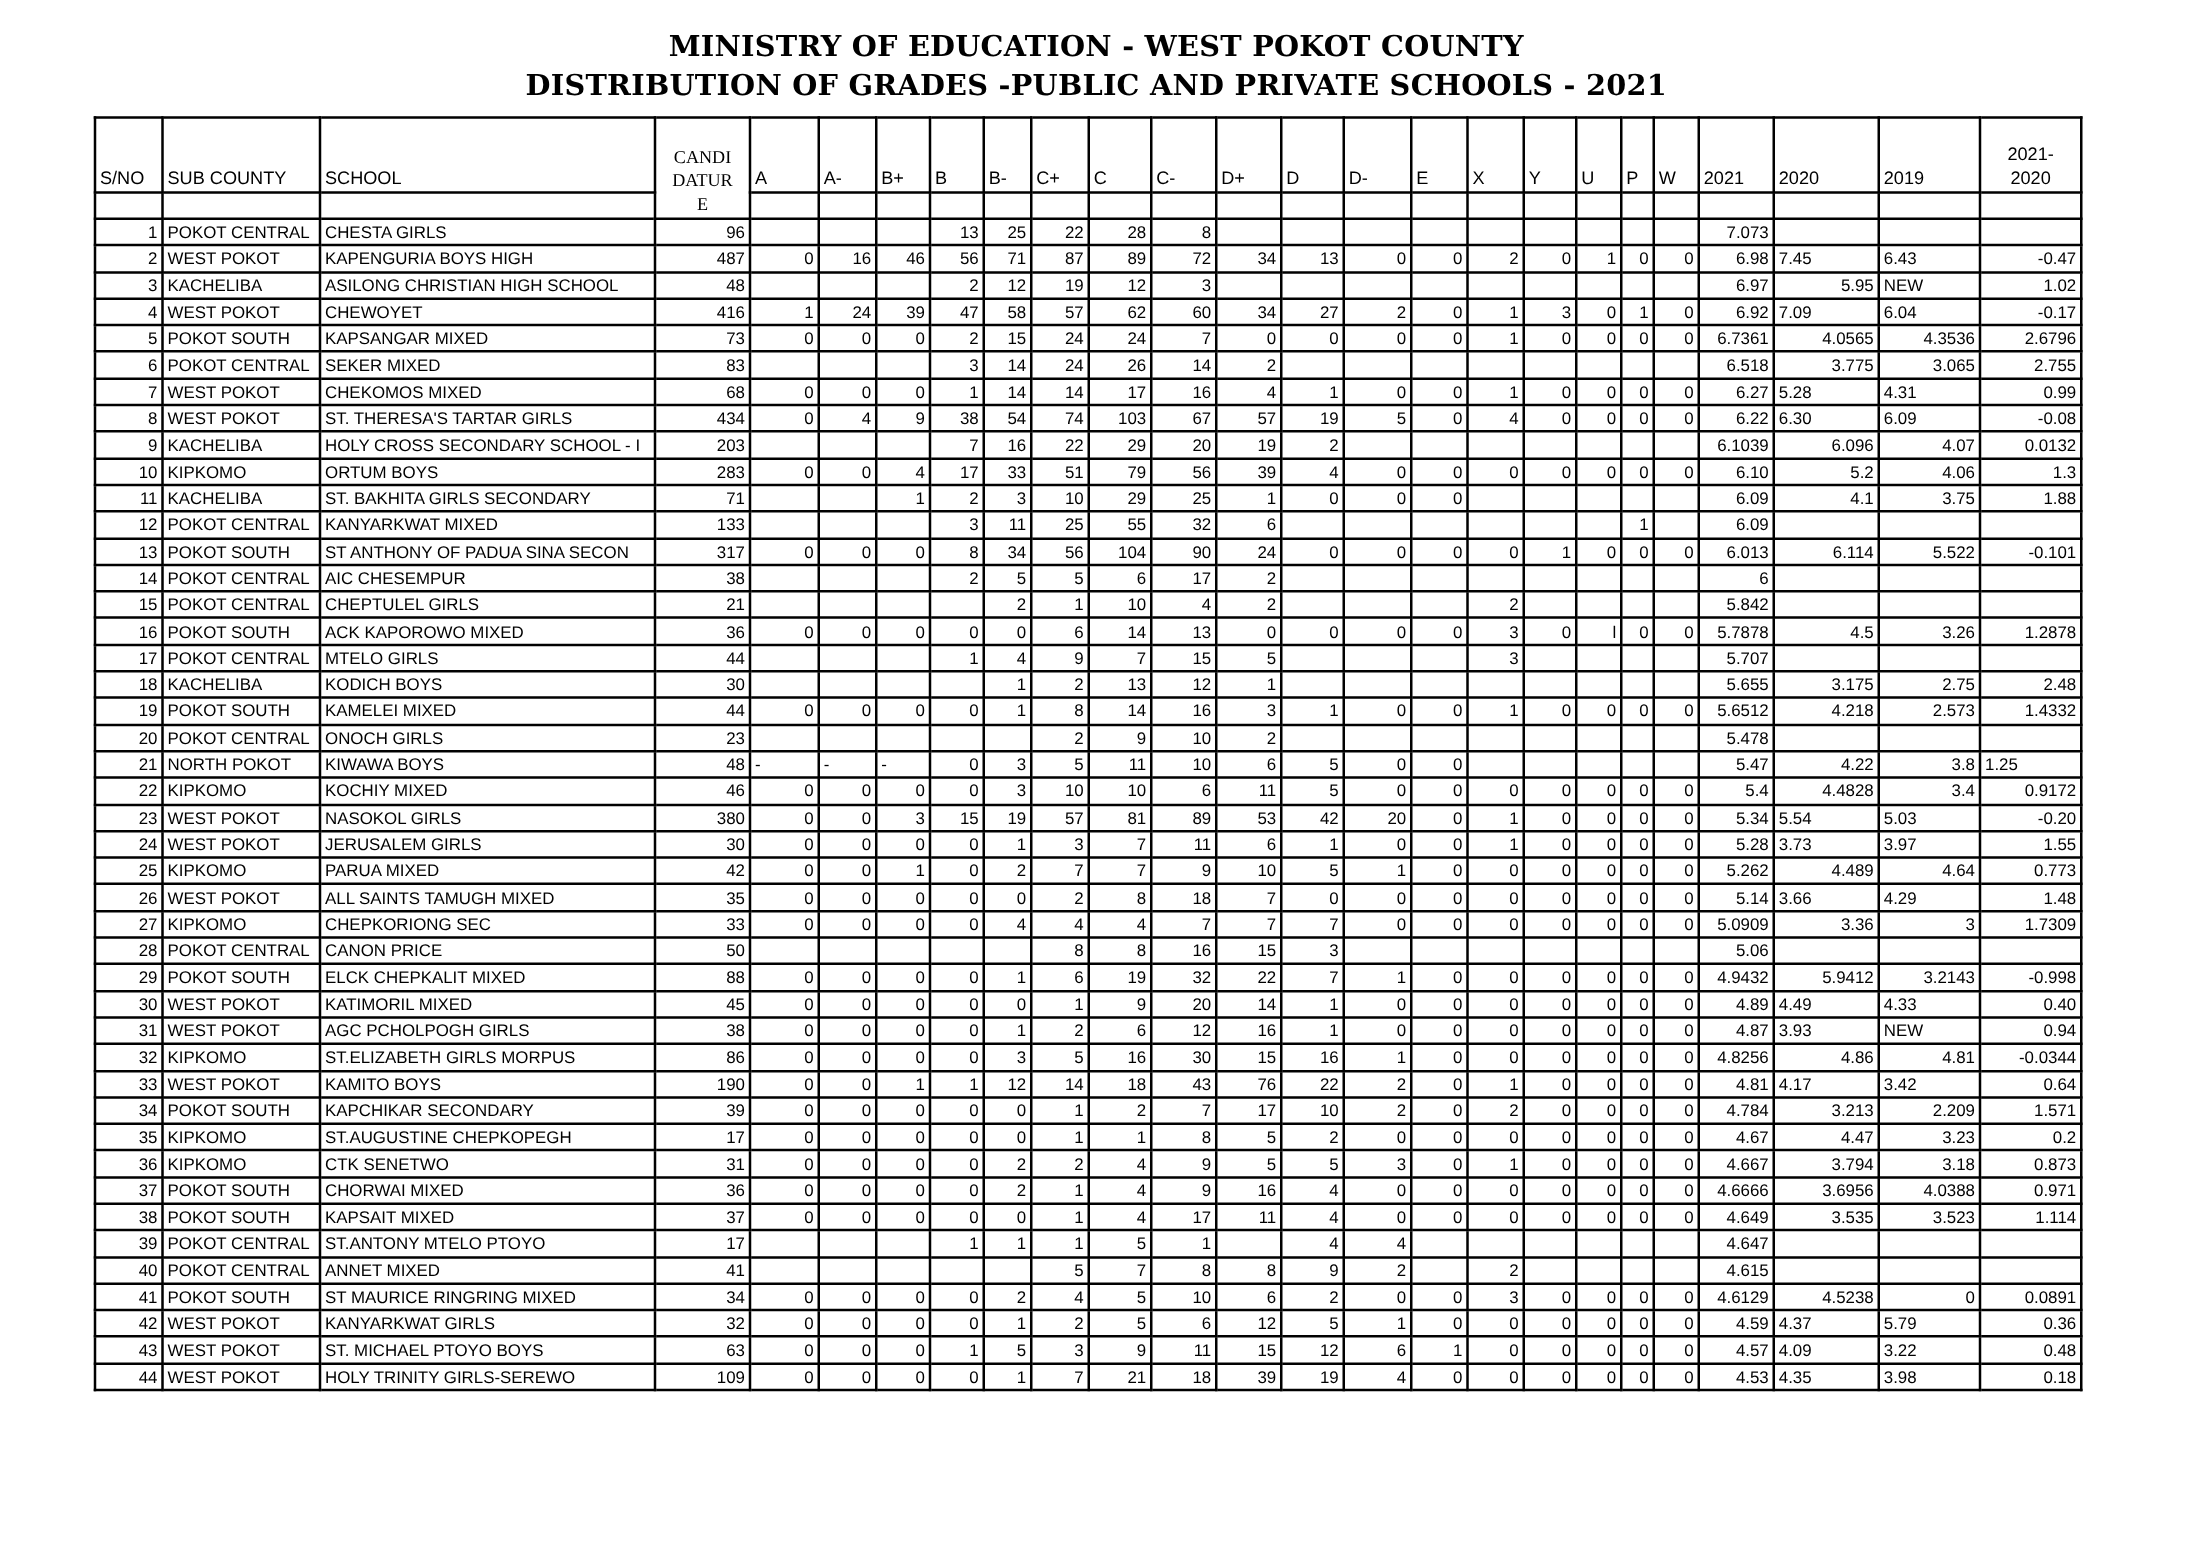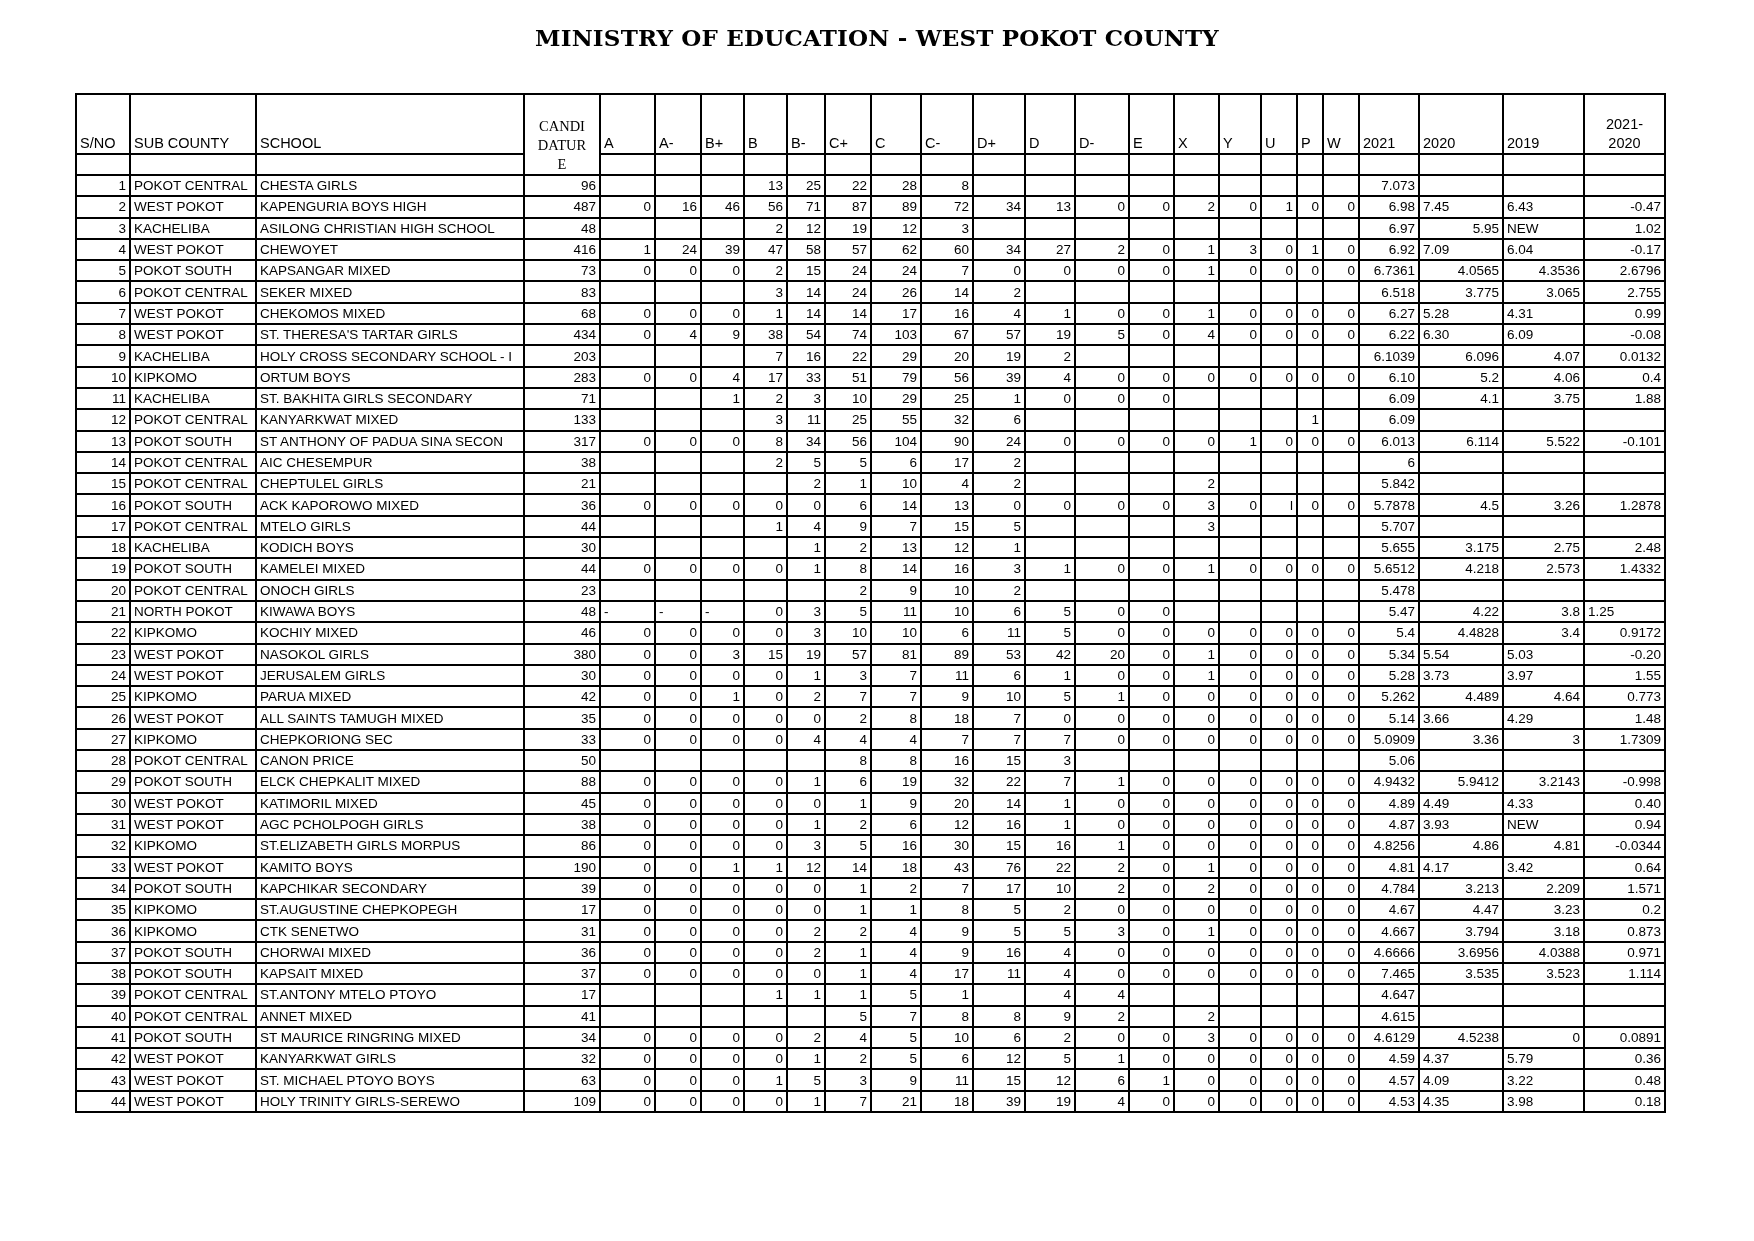--- a/index.html
+++ b/index.html
@@ -15,20 +15,21 @@
   tr.sub td { height: 19px; }
   td.r { text-align: right; }
   td.l { text-align: left; }
   td.sno { text-align: right; padding-right: 2px; }
 </style>
 </head>
 <body>
 
 <div class="title-block">
   <div class="title-line">MINISTRY OF EDUCATION - WEST POKOT COUNTY</div>
+  <div class="title-line">DISTRIBUTION OF GRADES -PUBLIC AND PRIVATE SCHOOLS - 2021</div>
 </div>
 
 <table class="grades">
   <colgroup>
     <col style="width:54px">
       <col style="width:126px">
       <col style="width:268px">
       <col style="width:76px">
     <col style="width:55px">
       <col style="width:46px">
@@ -376,21 +377,21 @@
         <td class="r">0</td>
         <td class="r">0</td>
         <td class="r">0</td>
         <td class="r">0</td>
         <td class="r">0</td>
         <td class="r">0</td>
         <td class="r">0</td>
         <td class="r">6.10</td>
         <td class="r">5.2</td>
         <td class="r">4.06</td>
-        <td class="r">0.4</td>
+        <td class="r">1.3</td>
       </tr>
       <tr>
         <td class="sno">11</td>
         <td class="l">KACHELIBA</td>
         <td class="l">ST. BAKHITA GIRLS  SECONDARY</td>
         <td class="r">71</td>
         <td class="r"></td>
         <td class="r"></td>
         <td class="r">1</td>
         <td class="r">2</td>
@@ -1129,21 +1130,21 @@
         <td class="r">17</td>
         <td class="r">11</td>
         <td class="r">4</td>
         <td class="r">0</td>
         <td class="r">0</td>
         <td class="r">0</td>
         <td class="r">0</td>
         <td class="r">0</td>
         <td class="r">0</td>
         <td class="r">0</td>
-        <td class="r">7.465</td>
+        <td class="r">4.649</td>
         <td class="r">3.535</td>
         <td class="r">3.523</td>
         <td class="r">1.114</td>
       </tr>
       <tr>
         <td class="sno">39</td>
         <td class="l">POKOT CENTRAL</td>
         <td class="l">ST.ANTONY MTELO PTOYO</td>
         <td class="r">17</td>
         <td class="r"></td>

